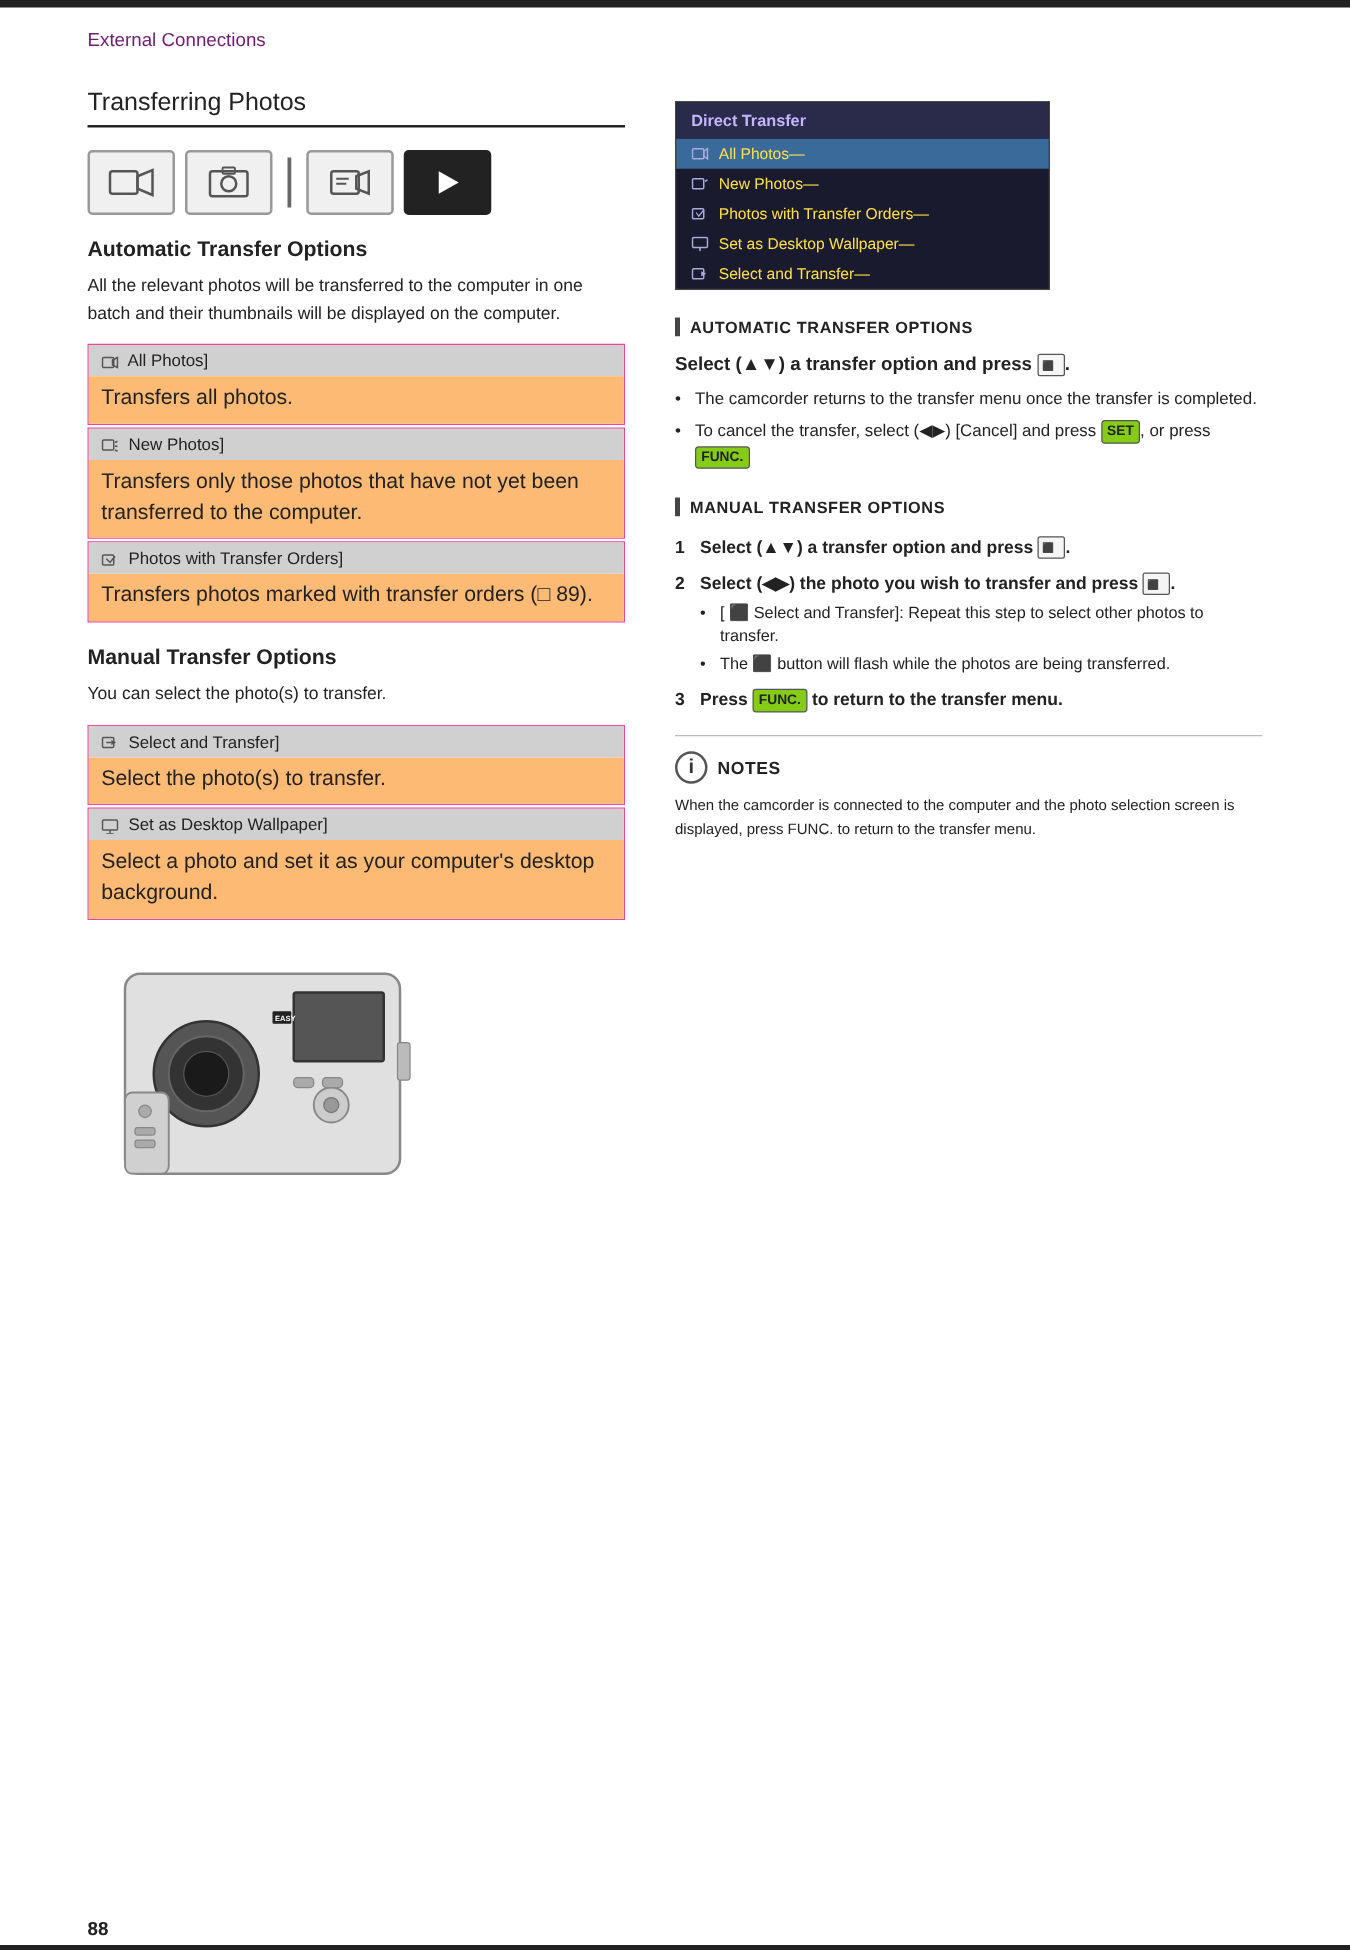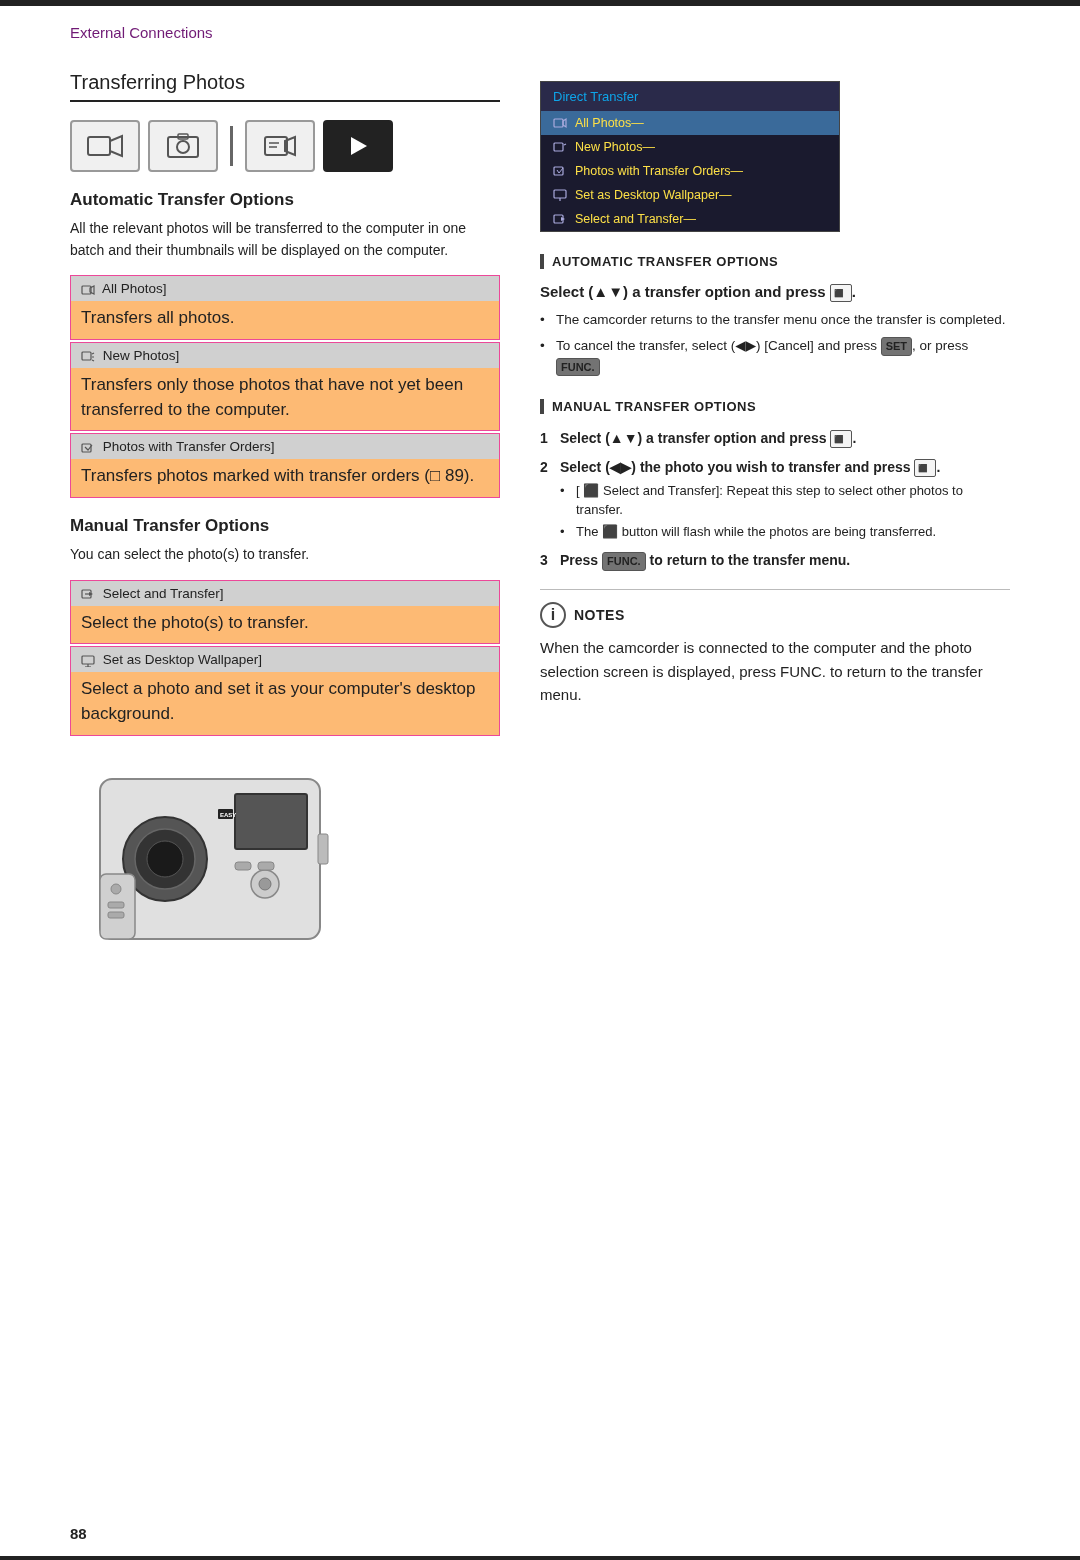--- a/index.html
+++ b/index.html
@@ -113,24 +113,24 @@
     
     .direct-transfer-menu {
       background: #1a1a2e;
       border: 1px solid #444;
       width: 300px;
       margin-bottom: 22px;
       margin-top: 10px;
     }
     .dt-header {
       background: #2a2a4a;
-      color: #0ea5e9;
+      color: #c4b5fd;
       padding: 7px 12px;
       font-size: 13px;
-      font-weight: normal;
+      font-weight: bold;
     }
     .dt-item {
       display: flex;
       align-items: center;
       padding: 5px 12px;
       color: #fde047;
       font-size: 12.5px;
       gap: 8px;
     }
     .dt-item.highlighted {
@@ -218,21 +218,21 @@
       position: absolute;
       left: 0;
     }
     .inline-key {
       display: inline-block;
       border: 1px solid #555;
       border-radius: 3px;
       padding: 0px 4px;
       font-size: 11px;
       font-weight: bold;
-      background: #737373;
+      background: #84cc16;
       color: #222;
       vertical-align: middle;
       text-align: center;
     }
     
     .notes-section {
       border-top: 1px solid #bbb;
       margin-top: 18px;
       padding-top: 12px;
     }
@@ -254,33 +254,33 @@
       font-weight: bold;
       color: #333;
     }
     .notes-label {
       font-size: 14px;
       font-weight: bold;
       text-transform: uppercase;
       letter-spacing: 0.5px;
     }
     .notes-text {
-      font-size: 15px;
+      font-size: 12px;
       line-height: 1.55;
     }
     
     .camera-area {
       margin-top: 16px;
       width: 280px;
       height: 200px;
       position: relative;
     }
     .page-number {
       position: absolute;
-      bottom: 18px;
+      bottom: 8px;
       left: 70px;
       font-size: 15px;
       font-weight: bold;
     }
     .bottom-border {
       position: absolute;
       bottom: 0;
       width: 100%;
       height: 4px;
       background: #222;

